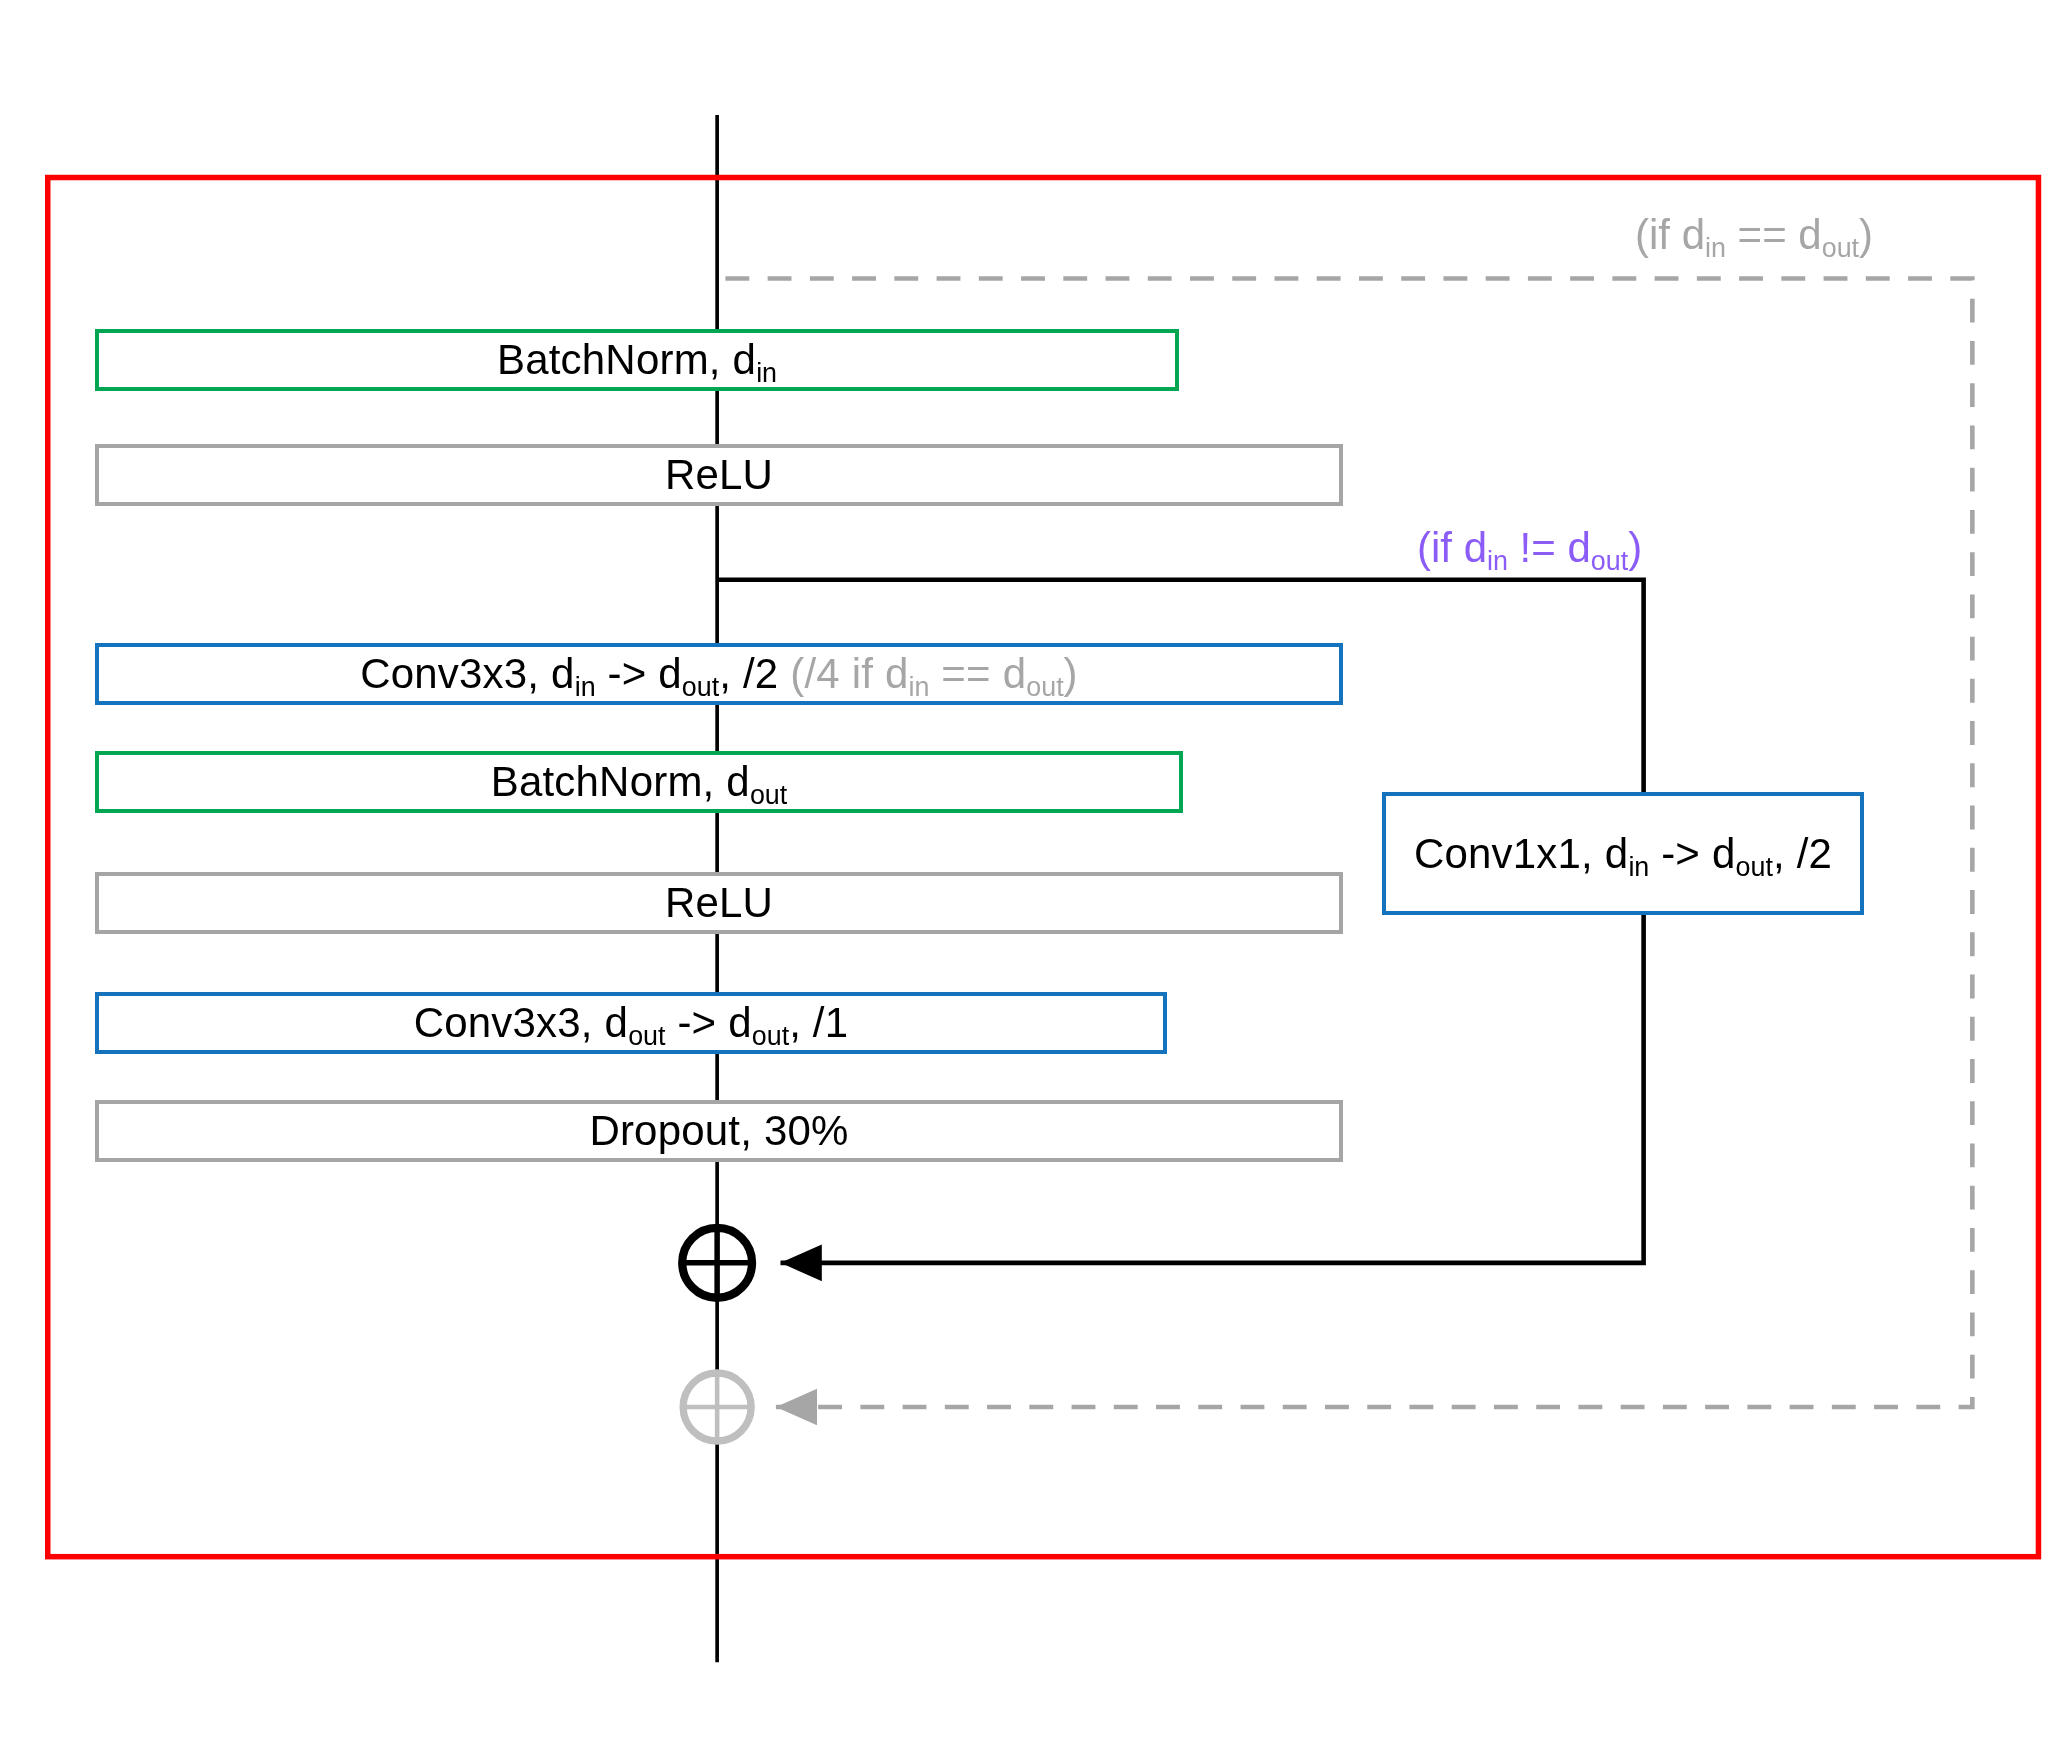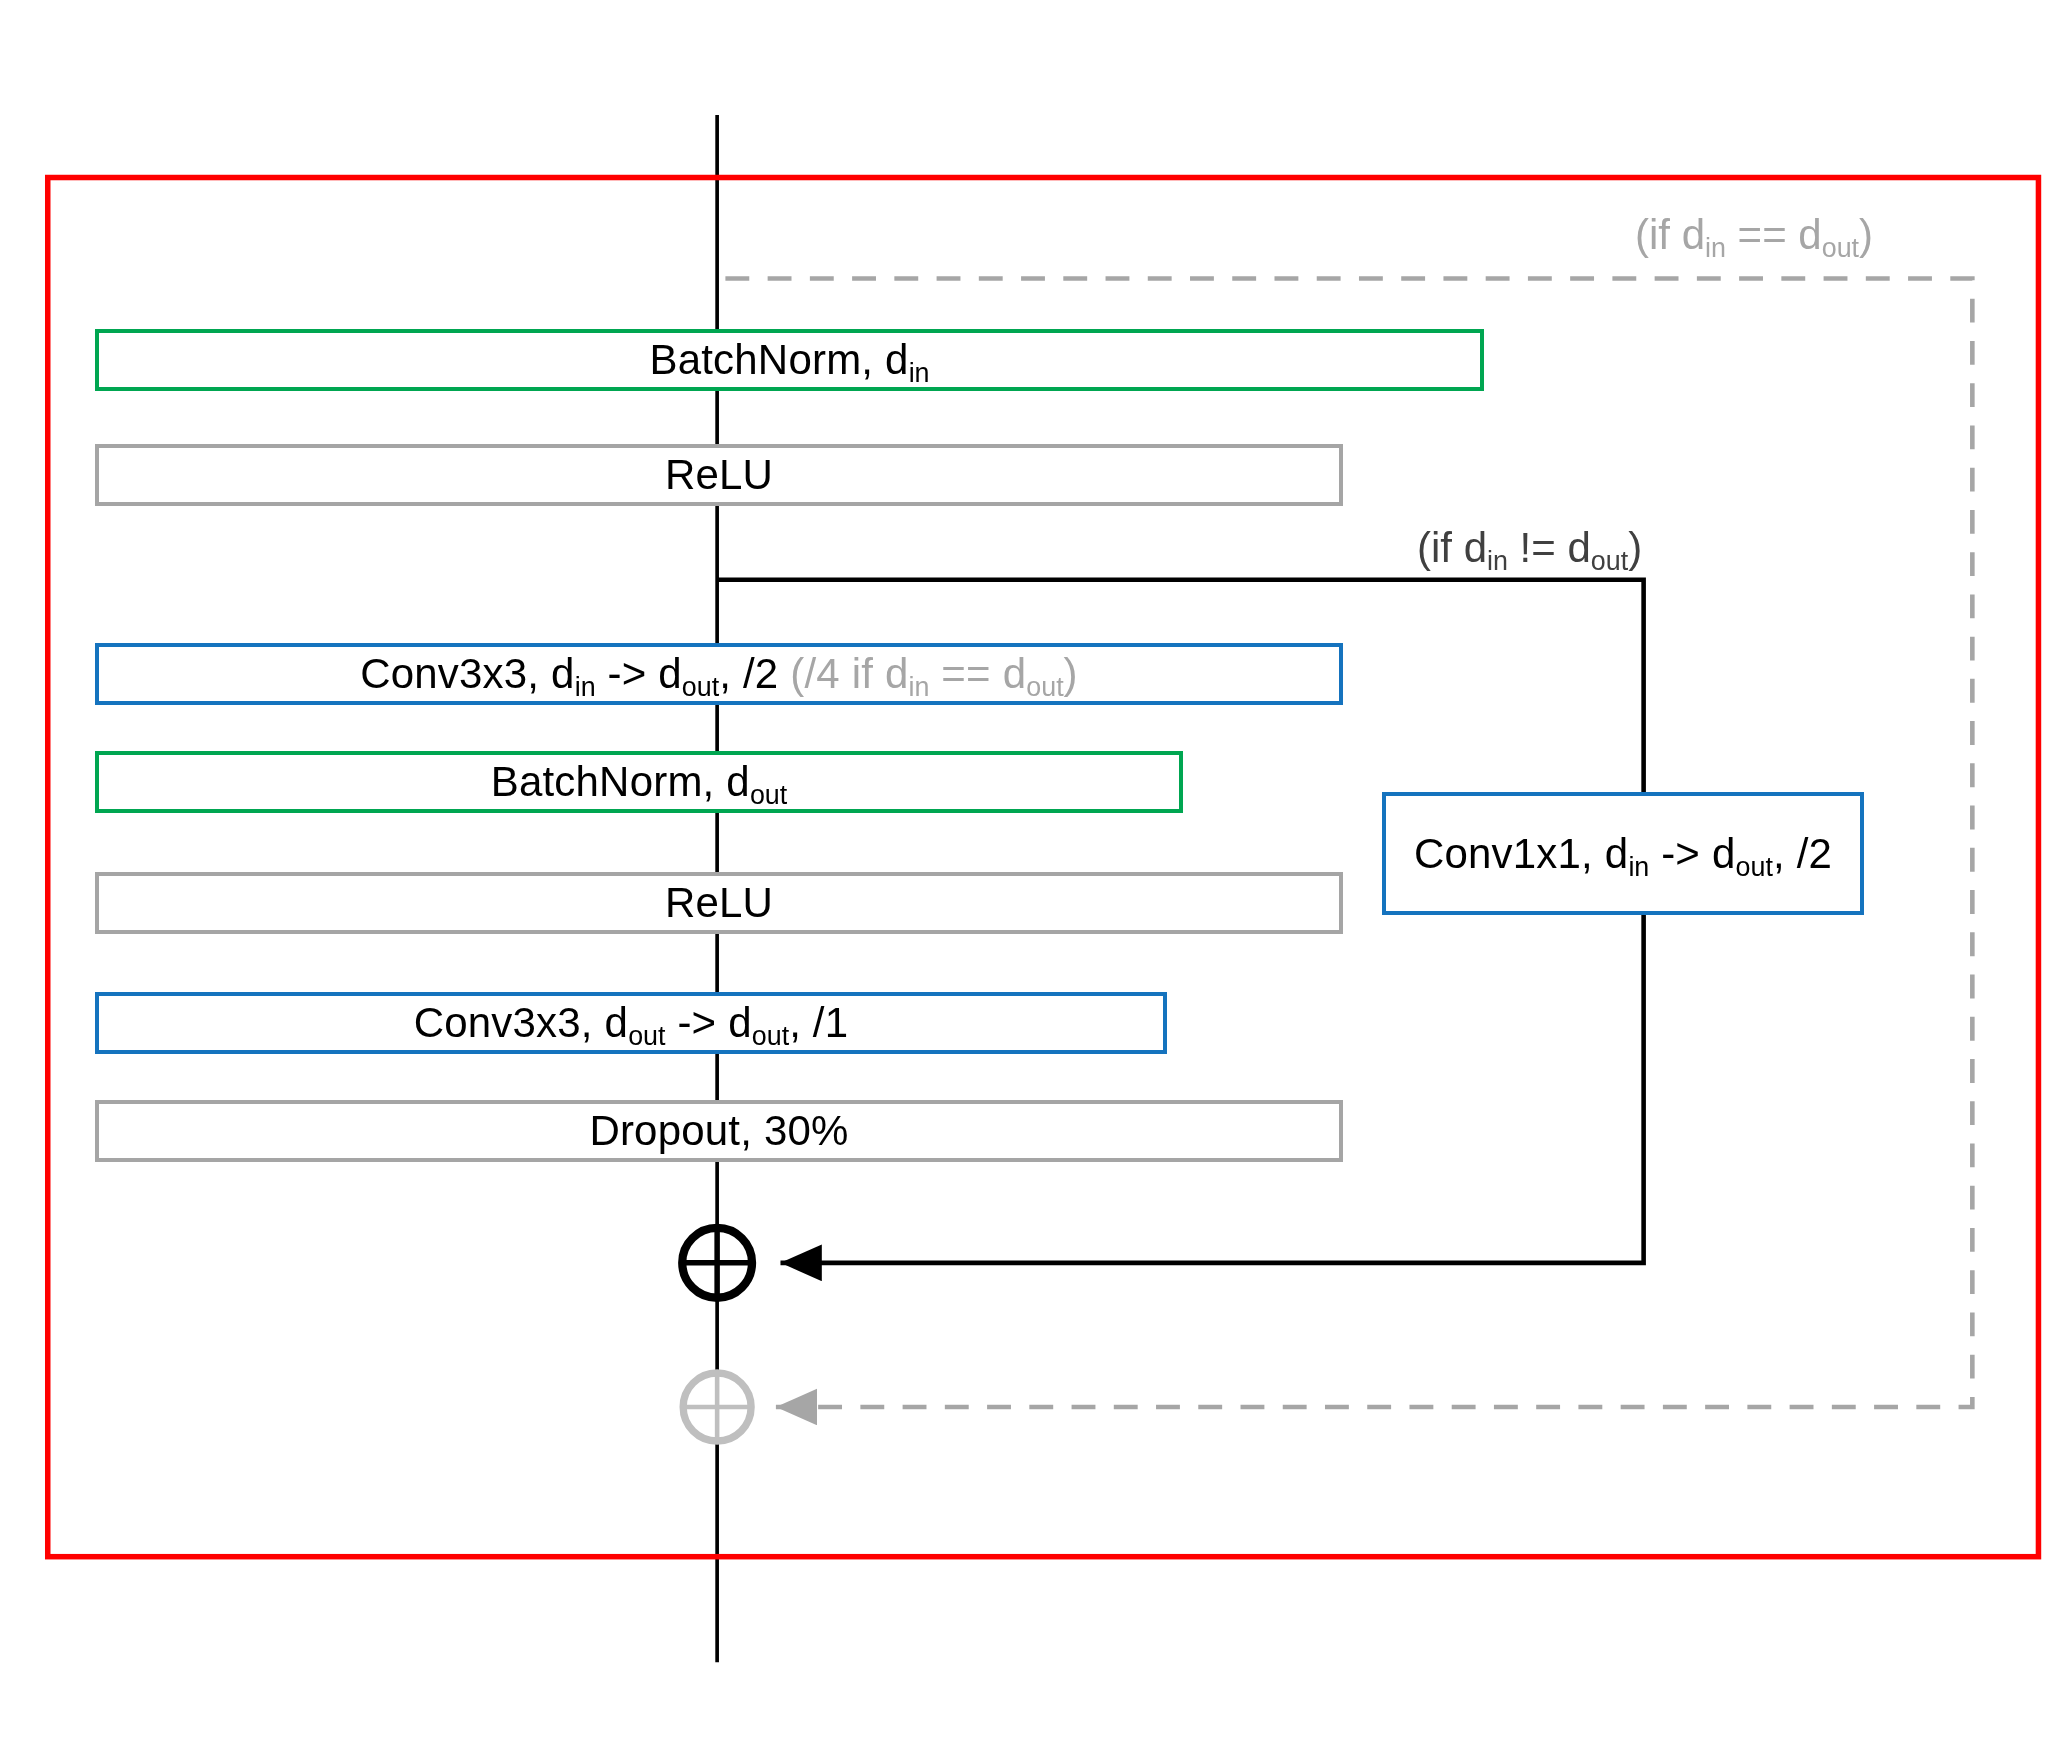--- a/index.html
+++ b/index.html
@@ -13,21 +13,21 @@
         color:#000000;white-space:nowrap;}
   .node .lbl{font-size:42px;line-height:1;letter-spacing:0.2px;}
   .node.green{border:4.6px solid #00A651;}
   .node.blue{border:4.6px solid #1573BE;}
   .node.grey{border:4.6px solid #A5A5A5;}
 
   sub{font-size:0.64em;vertical-align:baseline;position:relative;top:0.30em;
       letter-spacing:0;}
   .muted{color:#A6A6A6;}
 
-  .caption{position:absolute;font-size:42px;line-height:1;white-space:nowrap;color:#404040;}
+  .caption{position:absolute;font-size:42px;line-height:1;white-space:nowrap;color:#8b5cf6;}
   .caption.grey-txt{color:#A6A6A6;}
 </style>
 </head>
 <body>
 
 <div id="canvas">
 
   <svg id="wires" viewBox="0 0 2250 1915">
     <defs>
       <marker id="arrBlack" markerWidth="10" markerHeight="10" refX="9" refY="4" orient="auto" markerUnits="strokeWidth">
@@ -60,21 +60,21 @@
   </svg>
 
   <div class="caption grey-txt" style="left:1635px; top:214px;">
     <span>(if d</span><sub>in</sub><span> == d</span><sub>out</sub><span>)</span>
   </div>
 
   <div class="caption" style="left:1417px; top:527px;">
     <span>(if d</span><sub>in</sub><span> != d</span><sub>out</sub><span>)</span>
   </div>
 
-  <div class="node green" style="left:95px; top:329px; width:1389px; height:62px;">
+  <div class="node green" style="left:95px; top:329px; width:1084px; height:62px;">
     <span class="lbl"><span>BatchNorm, d</span><sub>in</sub></span>
   </div>
 
   <div class="node grey" style="left:95px; top:444px; width:1248px; height:62px;">
     <span class="lbl">ReLU</span>
   </div>
 
   <div class="node blue" style="left:95px; top:643px; width:1248px; height:62px;">
     <span class="lbl"><span>Conv3x3, d</span><sub>in</sub><span> -&gt; d</span><sub>out</sub><span>, /2</span><span class="muted"><span> (/4 if d</span><sub>in</sub><span> == d</span><sub>out</sub><span>)</span></span></span>
   </div>

